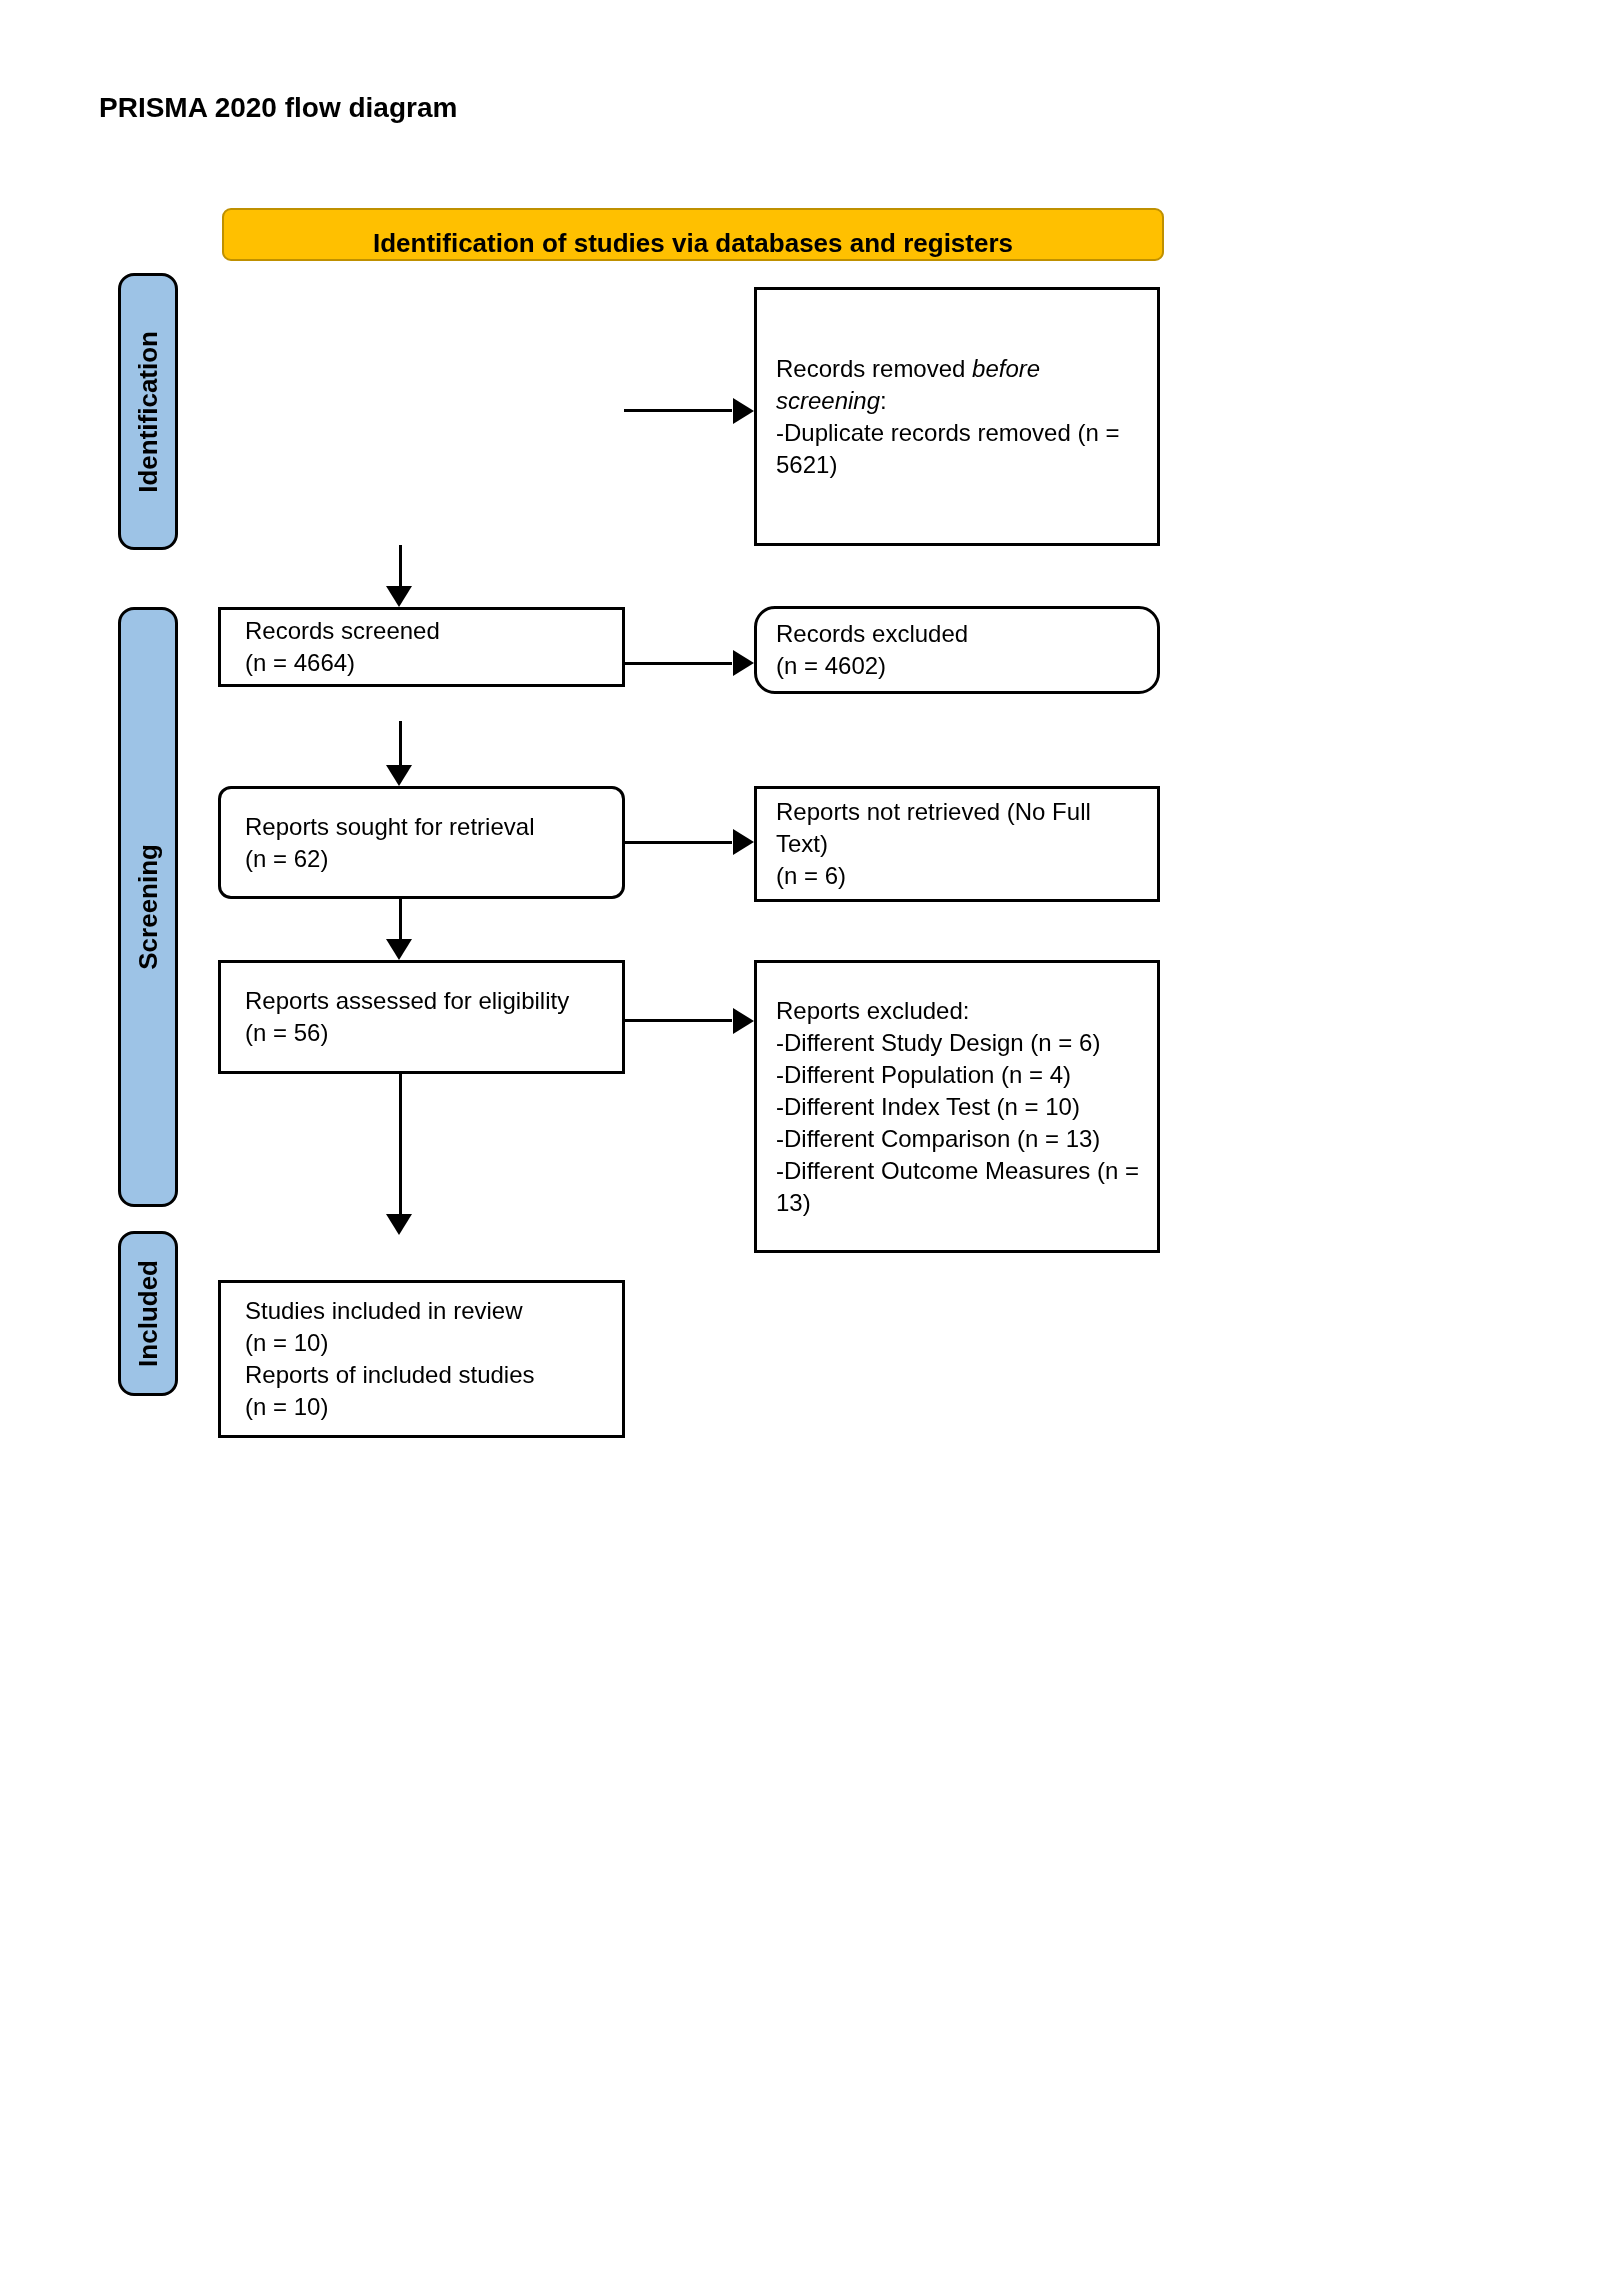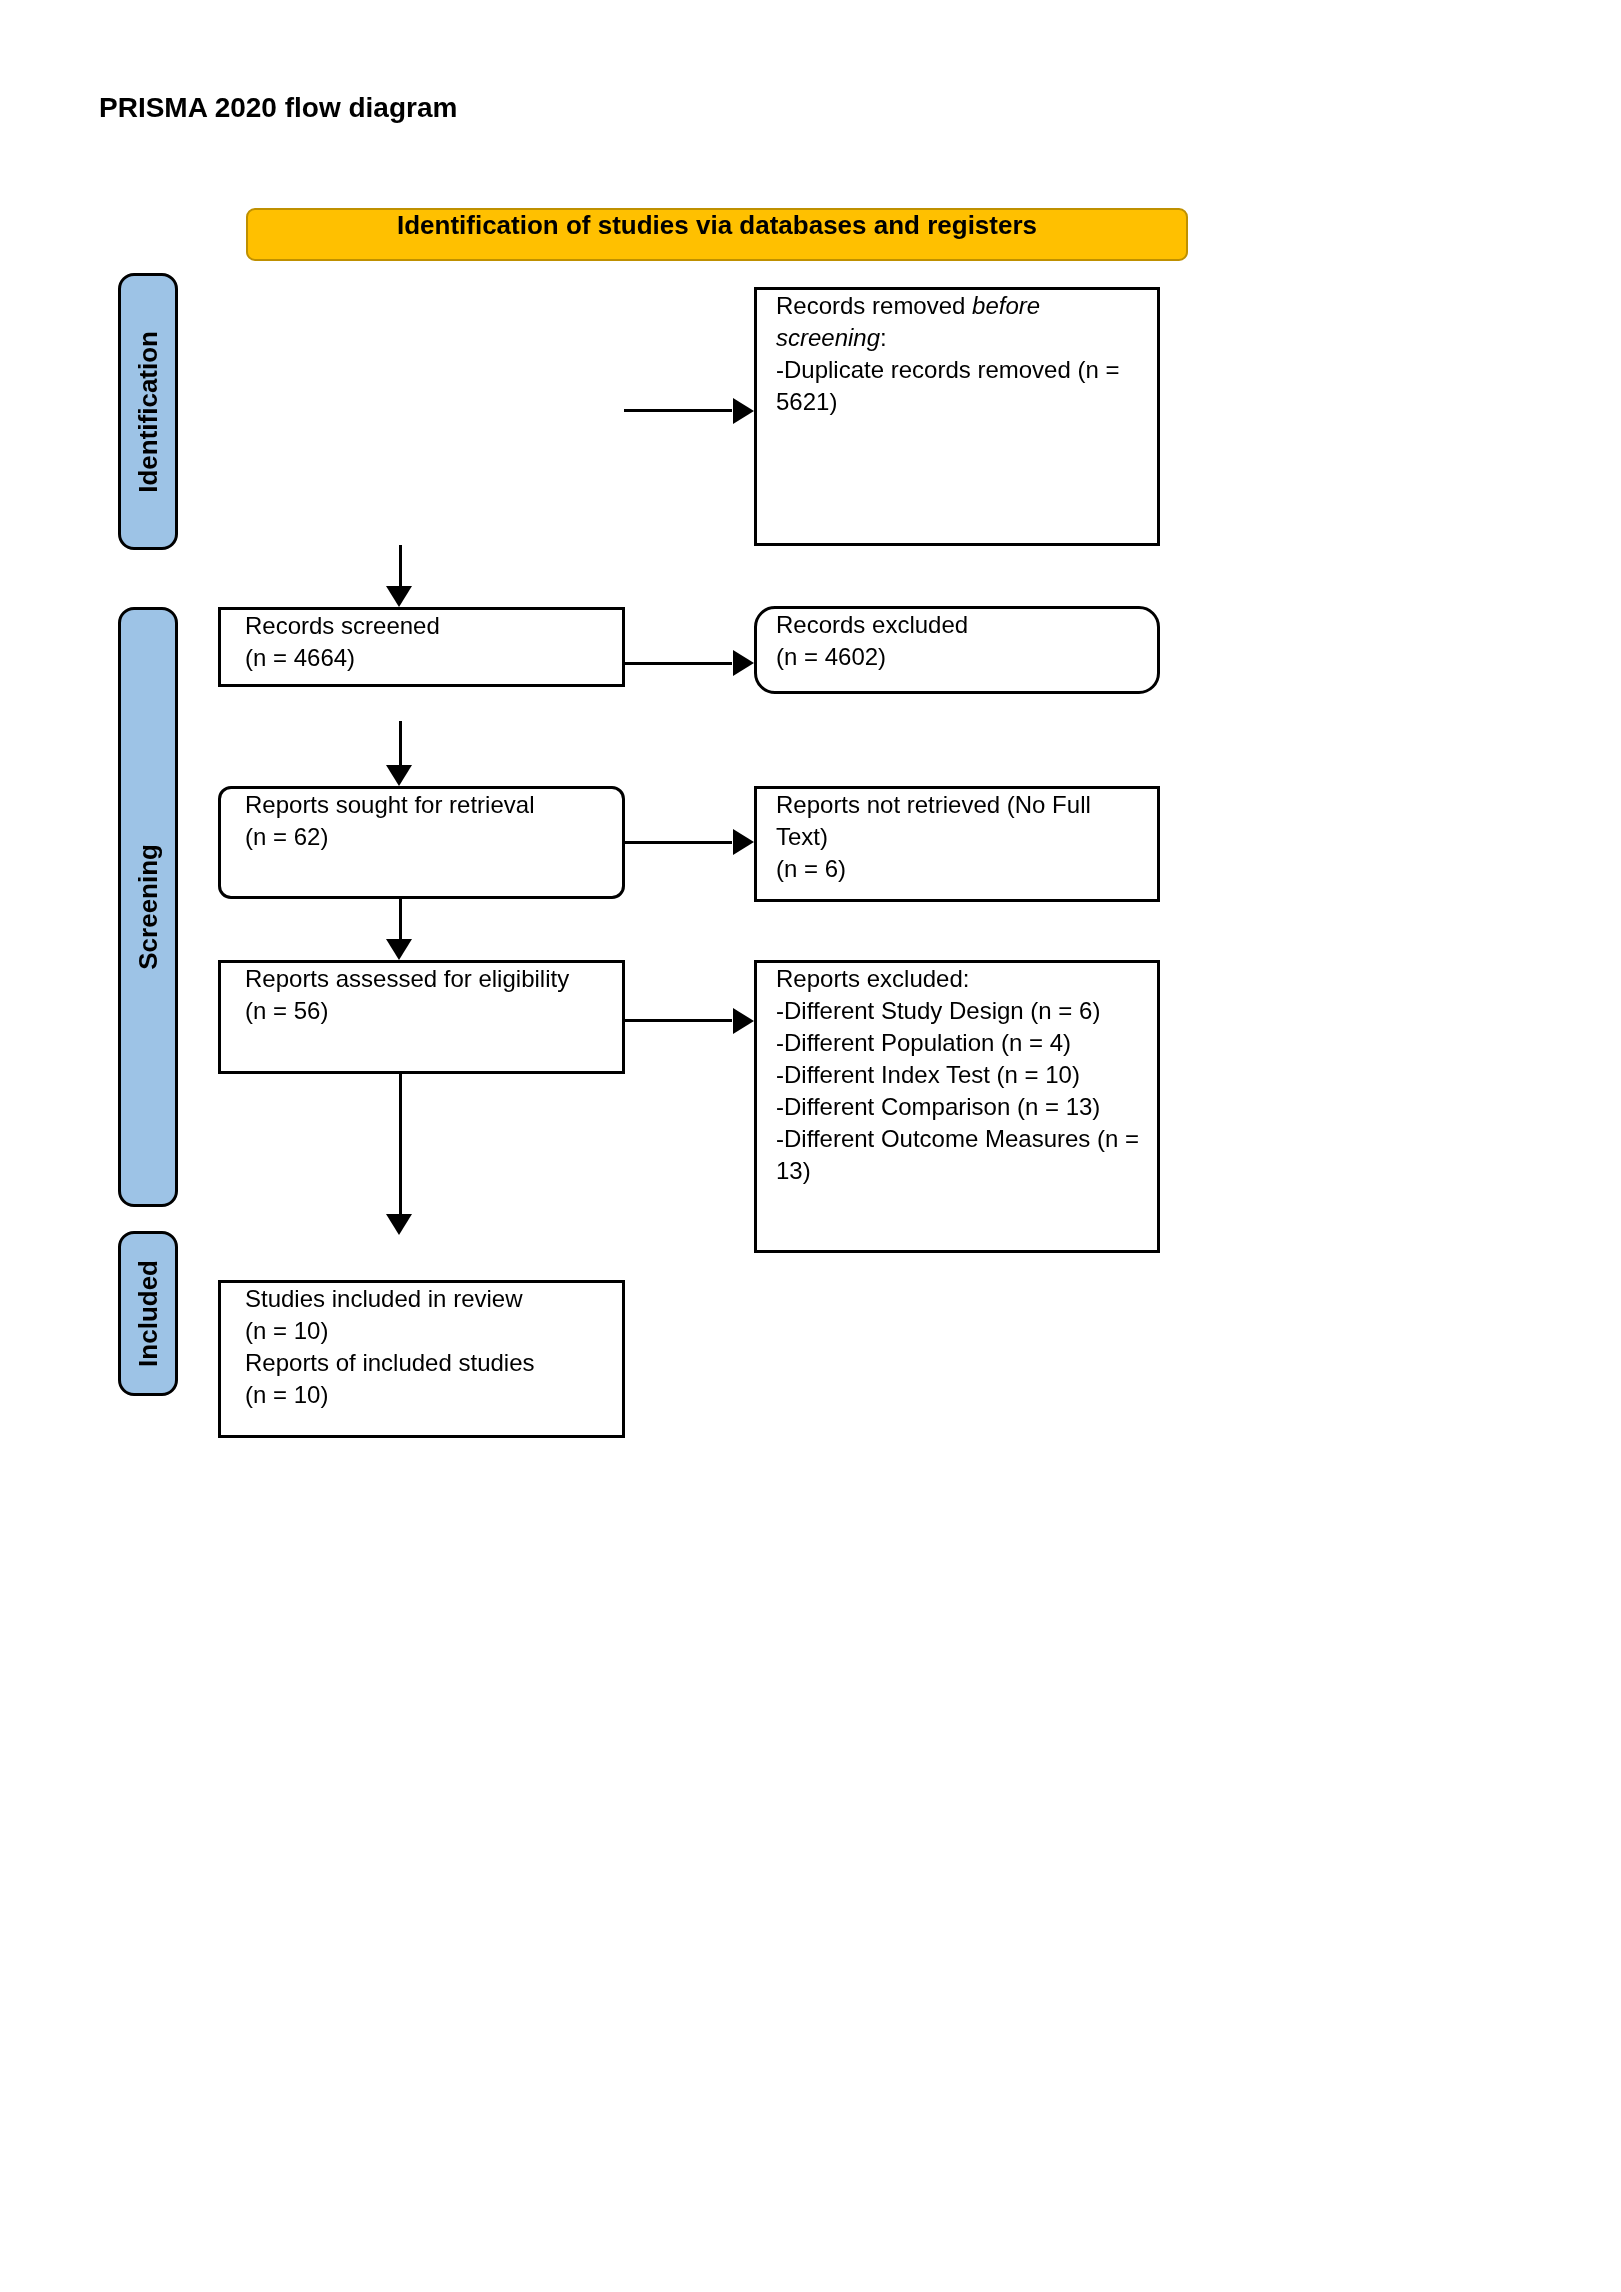--- a/index.html
+++ b/index.html
@@ -3,36 +3,36 @@
 <meta charset="utf-8">
 <style>
   html,body{margin:0;padding:0;background:#fff;}
   #canvas{position:relative;width:1622px;height:2293px;background:#ffffff;
           font-family:"Liberation Sans",sans-serif;color:#000;overflow:hidden;}
 
   .page-title{position:absolute;left:99px;top:92px;font-size:28px;font-weight:bold;text-align:right;}
 
   .flow-header{position:absolute;left:222px;top:208px;width:942px;height:53px;
     background:#FFC000;border:2.7px solid #BF9000;border-radius:9px;box-sizing:border-box;
-    display:flex;align-items:flex-start;justify-content:center;
-    font-size:26px;font-weight:bold;margin-left:24px;}
+    display:flex;align-items:flex-end;justify-content:center;
+    font-size:26px;font-weight:bold;}
 
   .stage{position:absolute;left:118px;width:60px;background:#9DC3E6;border:3.6px solid #000;
     border-radius:16px;box-sizing:border-box;display:flex;align-items:center;justify-content:center;}
   .stage .vtext{writing-mode:vertical-rl;transform:rotate(180deg);
     font-size:26px;font-weight:bold;white-space:nowrap;}
   #stage-identification{top:273px;height:277px;}
   #stage-screening{top:607px;height:600px;}
   #stage-included{top:1231px;height:165px;}
 
   .box{position:absolute;background:#fff;border:3.6px solid #000;box-sizing:border-box;
     font-size:24px;line-height:32px;}
   .box.left{left:218px;width:407px;}
   .box.right{left:754px;width:406px;}
-  .vcenter{display:flex;flex-direction:column;}
+  .vcenter{display:flex;flex-direction:column;justify-content:center;}
   .prelines{white-space:pre-line;}
 
   #box-identified{top:285px;height:261px;padding:10.7px 12.5px 0 24px;}
   #box-removed{top:287px;height:259px;padding:0 16px 0 19px;}
   #box-screened{top:607px;height:80px;padding:0 12.5px 0 24px;}
   #box-excluded{top:606px;height:88px;padding:0 12.5px 0 19px;border-radius:21px;}
   #box-sought{top:786px;height:113px;padding:0 12.5px 0 24px;border-radius:13px;}
   #box-notretrieved{top:786px;height:116px;padding:0 12.5px 0 19px;}
   #box-assessed{top:960px;height:114px;padding:0 12.5px 0 24px;}
   #box-reports-excluded{top:960px;height:293px;padding:0 12.5px 0 19px;}

